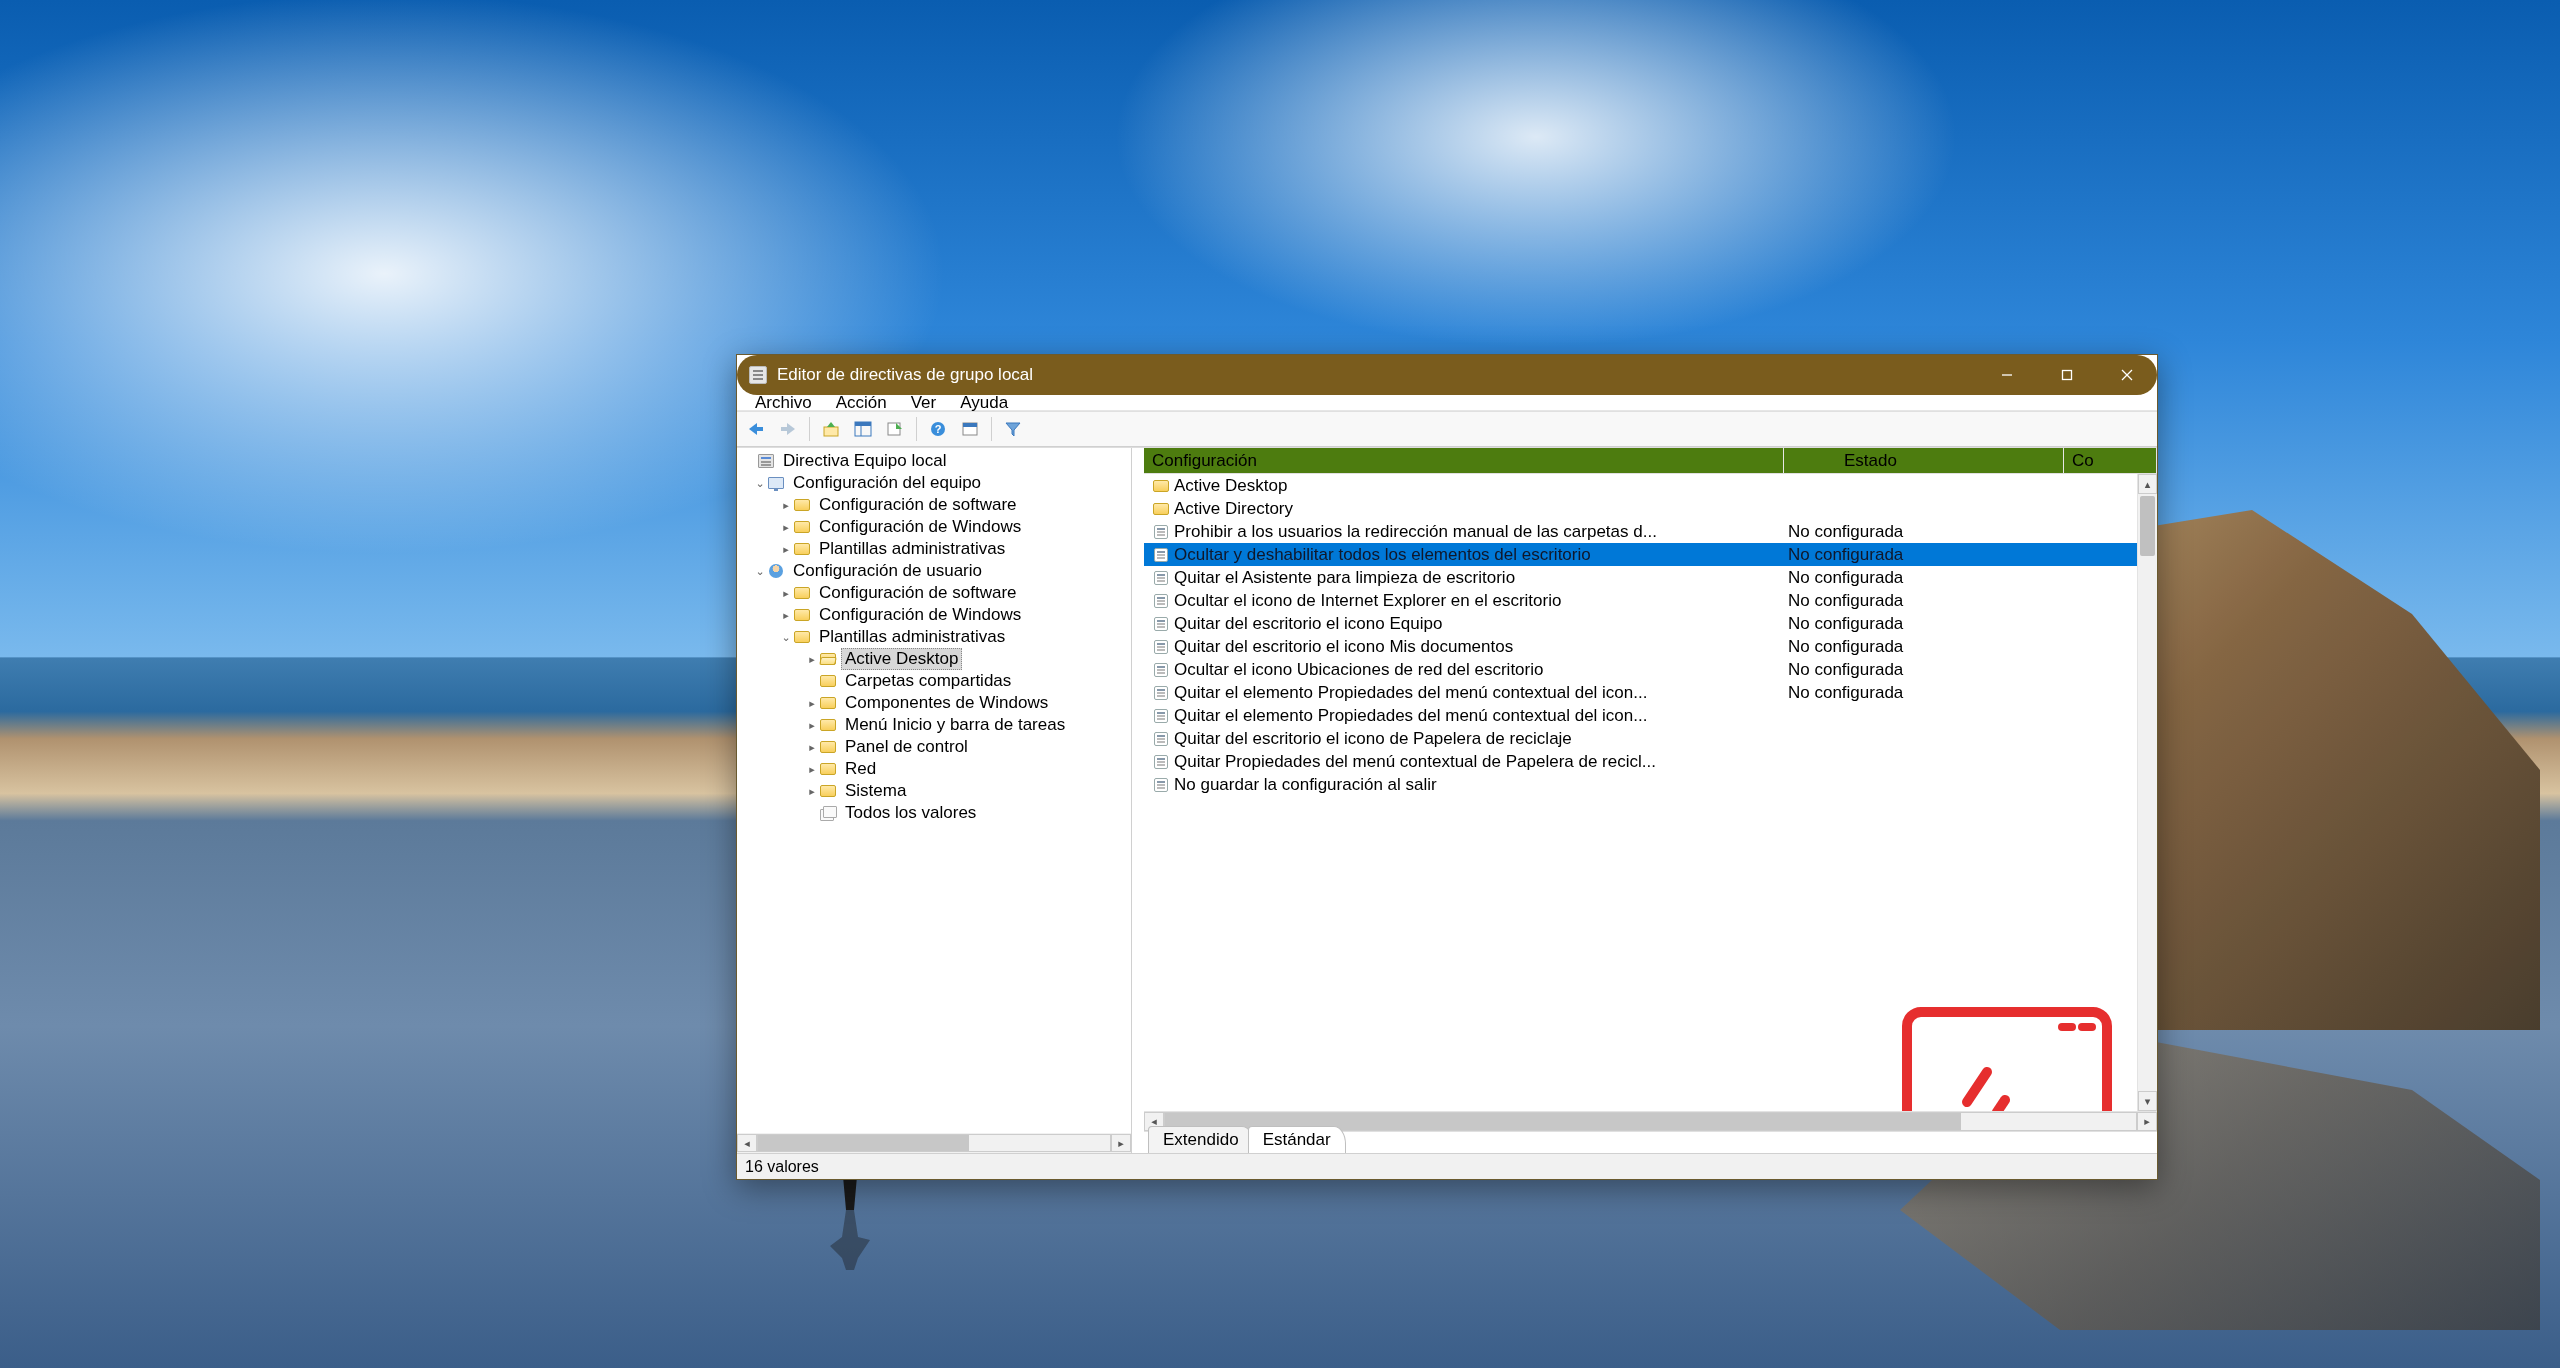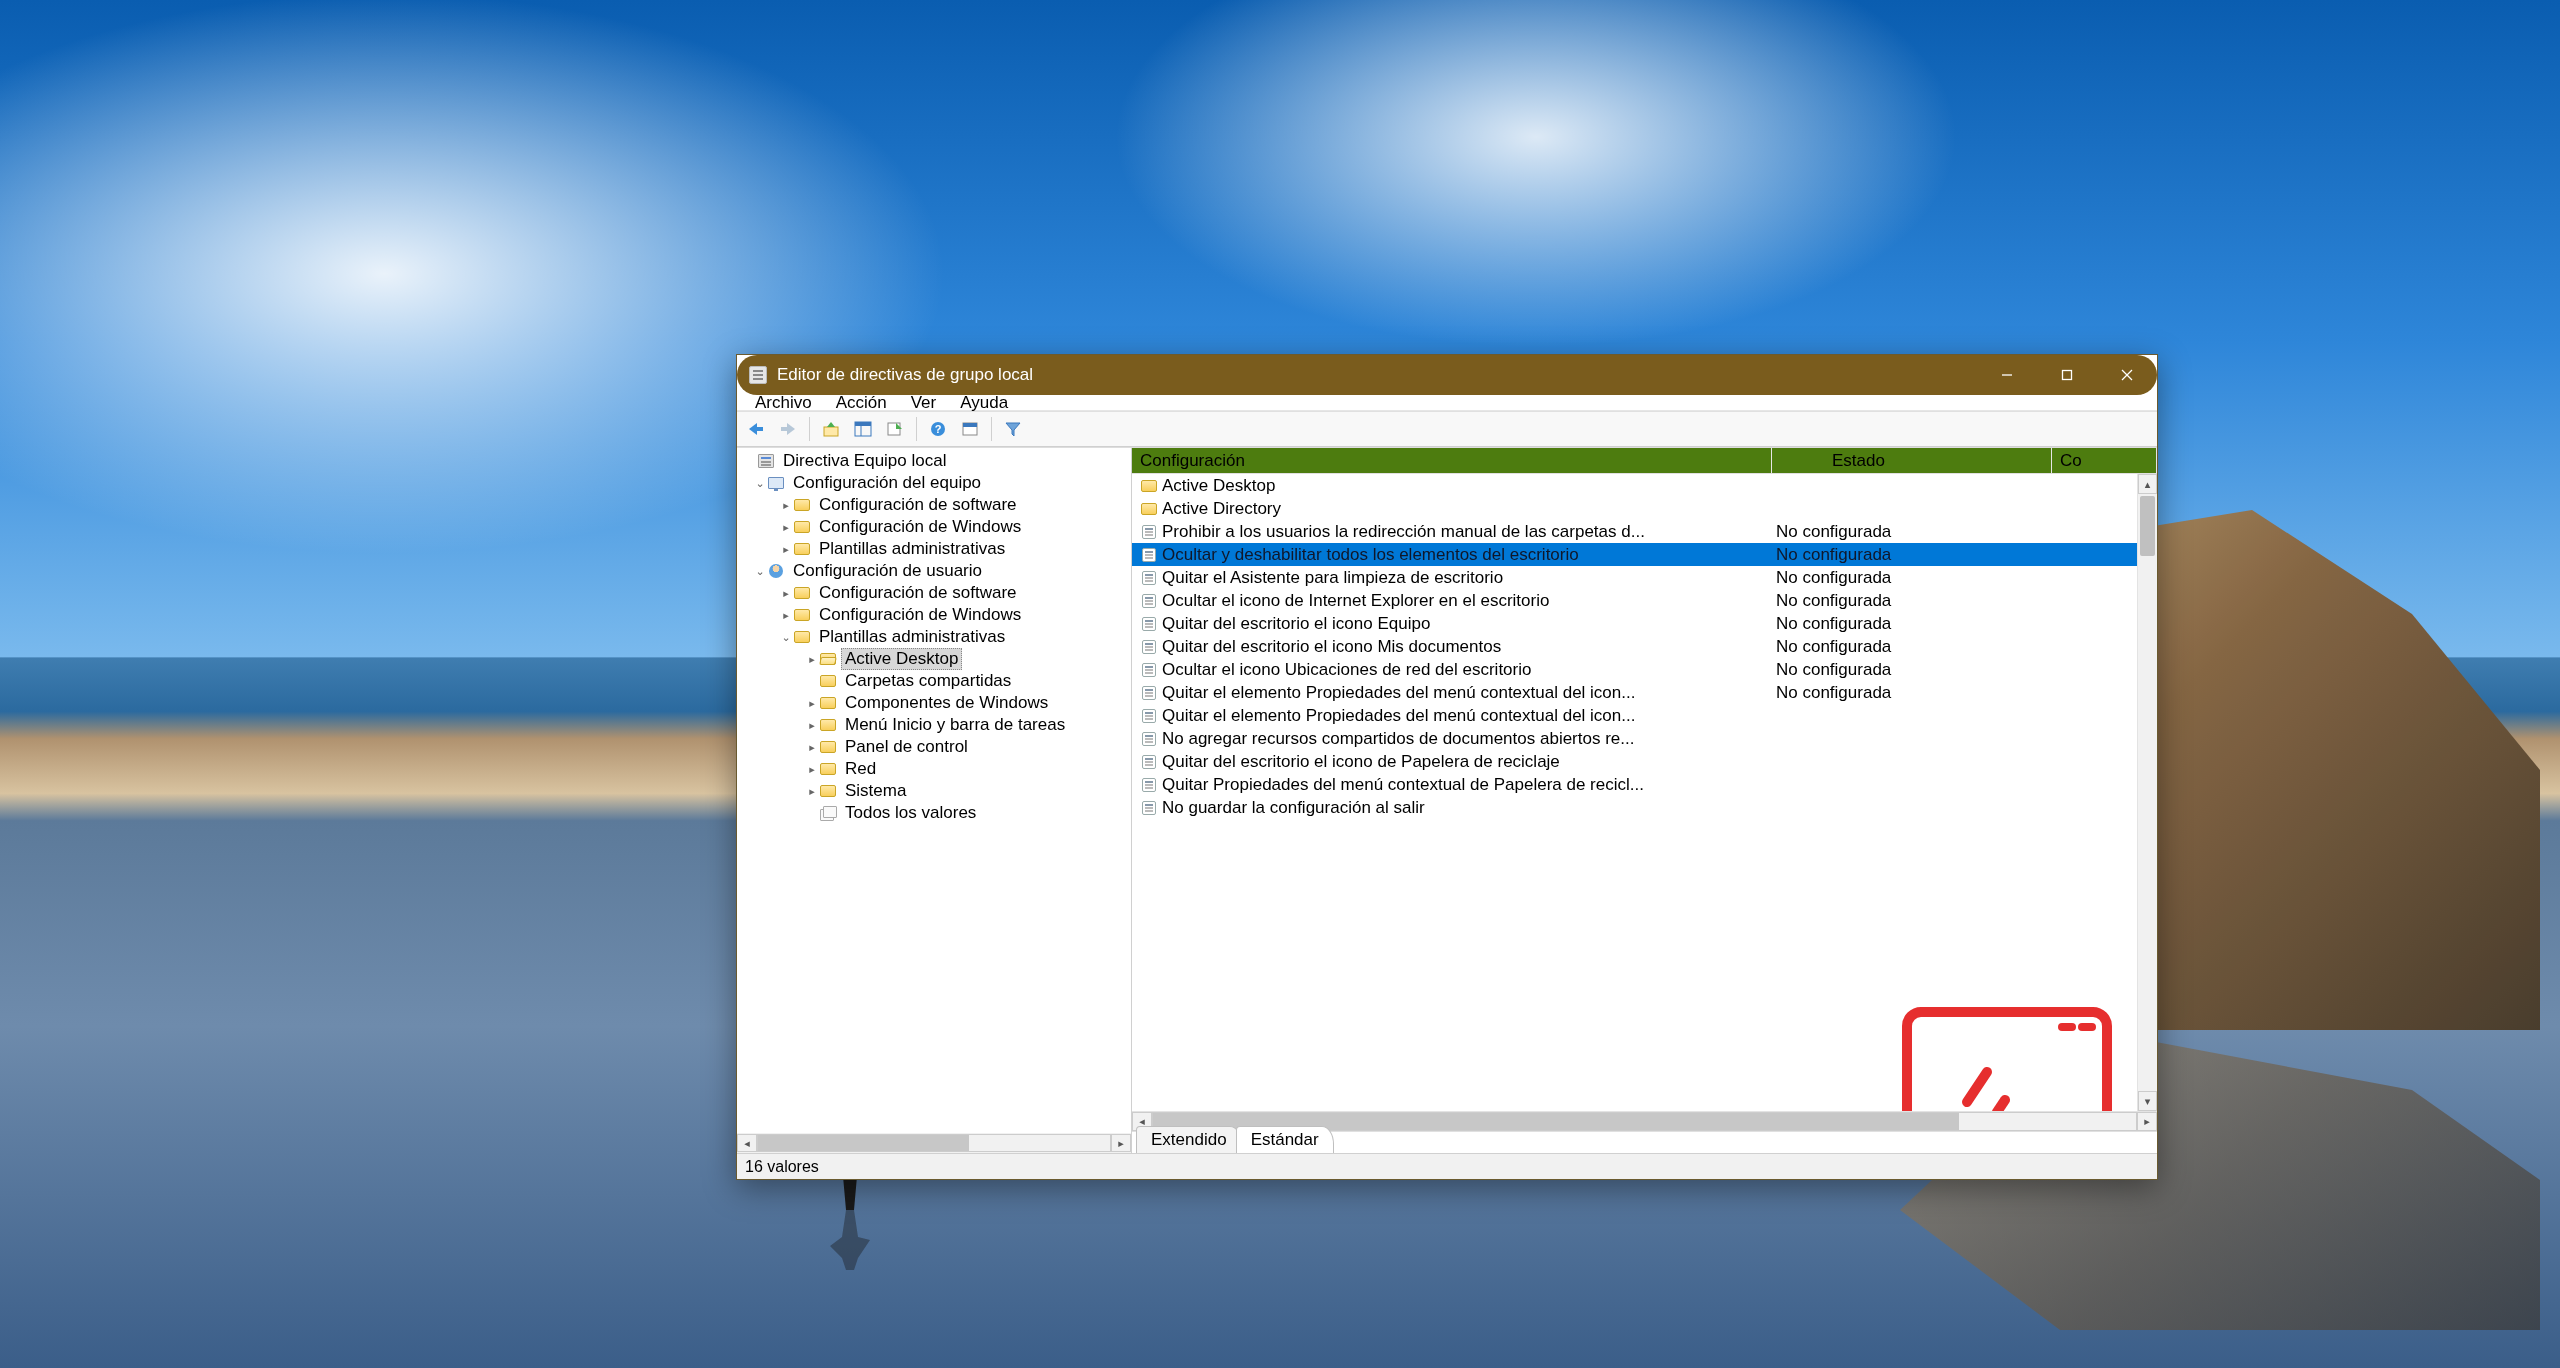--- a/index.html
+++ b/index.html
@@ -60,21 +60,21 @@
   }
   .menuitem { padding: 4px 12px; }
 
   .toolbar {
     height: 36px; background: #f8f8f8; border-top: 1px solid #e0e0e0; border-bottom: 1px solid #d0d0d0;
     display: flex; align-items: center; padding: 0 4px; gap: 2px;
   }
   .tbtn { width: 30px; height: 28px; display: flex; align-items: center; justify-content: center; border: 1px solid transparent; border-radius: 3px; }
   .tsep { width: 1px; height: 24px; background: #d0d0d0; margin: 0 4px; }
 
-  .body { flex: 1; display: flex; min-height: 0; border-top: 1px solid #ddd; }
+  .body { flex: 1; display: flex; min-height: 0; border-top: 1px solid #ddd; gap: 12px; }
   .tree-pane {
     width: 395px; border-right: 1px solid #d0d0d0; overflow: hidden; position: relative;
     display: flex; flex-direction: column;
   }
   .tree-scroll { flex: 1; overflow: hidden; padding: 2px 0 0 0; font-size: 17px; color: #000; }
   .tree-hscroll { height: 20px; background: #f1f1f1; display: flex; align-items:center; }
   .tree-hscroll .track { flex:1; height:18px; border:1px solid #ccc; background:#f1f1f1; position:relative; }
   .tree-hscroll .thumb { position:absolute; left:0; top:0; height:100%; width:60%; background:#c7c7c7; }
   .tree-hscroll .arr { width:20px; height:18px; display:flex; align-items:center; justify-content:center; border:1px solid #ccc; background:#f1f1f1; color:#555; font-size:11px; }
 
@@ -442,27 +442,20 @@
               <span class="licon">
                 <span class="setting-icon"></span>
               </span>
               <span class="ltext">Quitar el elemento Propiedades del menú contextual del icon...</span>
               <span class="lstate"></span>
             </div>
             <div class="lrow">
               <span class="licon">
                 <span class="setting-icon"></span>
               </span>
-              <span class="ltext">No agregar recursos compartidos de documentos abiertos re...</span>
-              <span class="lstate"></span>
-            </div>
-            <div class="lrow">
-              <span class="licon">
-                <span class="setting-icon"></span>
-              </span>
               <span class="ltext">Quitar del escritorio el icono de Papelera de reciclaje</span>
               <span class="lstate"></span>
             </div>
             <div class="lrow">
               <span class="licon">
                 <span class="setting-icon"></span>
               </span>
               <span class="ltext">Quitar Propiedades del menú contextual de Papelera de recicl...</span>
               <span class="lstate"></span>
             </div>

